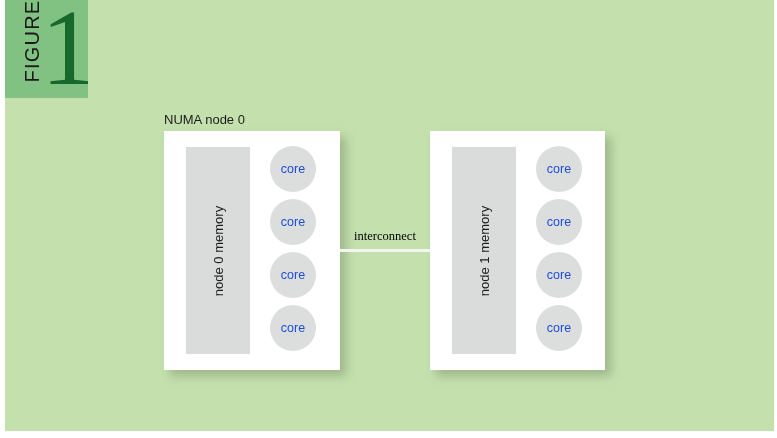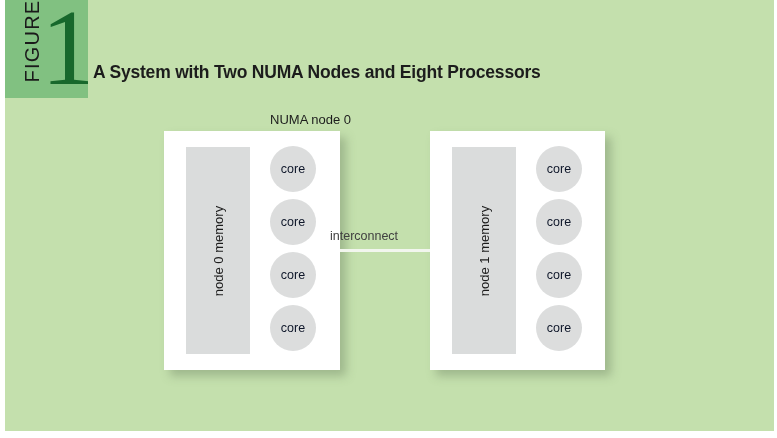--- a/index.html
+++ b/index.html
@@ -85,21 +85,21 @@
   }
 
   
   .node-label {
     position: absolute;
     font-family: "Liberation Sans", sans-serif;
     font-size: 13px;
     font-weight: 400;
     color: #1c1c1c;
     white-space: nowrap;
-    text-align: right;
+    text-align: left;
   }
   #node-label-0 { left: 164px; top: 112px; width: 187px; }
   #node-label-1 { left: 430px; top: 112px; width: 175px; }
 
   
   .node-box {
     position: absolute;
     top: 131px;
     width: 176px;
     height: 239px;
@@ -137,61 +137,60 @@
     width: 46px;
     height: 46px;
     border-radius: 50%;
     background: #dcdddd;
     left: 106px;
     display: flex;
     align-items: center;
     justify-content: center;
     font-family: "Liberation Sans", sans-serif;
     font-size: 12.5px;
-    color: #0f172a;
+    color: #1d4ed8;
   }
   .core-0 { top: 15px; }
   .core-1 { top: 68px; }
   .core-2 { top: 121px; }
   .core-3 { top: 174px; }
 
   
   #interconnect-line {
     position: absolute;
     left: 340px;
     top: 249px;
     width: 90px;
     height: 3px;
     background: #f2f6ee;
   }
   #interconnect-label {
     position: absolute;
     left: 330px;
     top: 229px;
     width: 110px;
-    text-align: left;
-    font-family: Liberation Sans, sans-serif;
+    text-align: center;
+    font-family: Liberation Serif, serif;
     font-size: 12.5px;
-    color: #404040;
+    color: #000000;
     white-space: nowrap;
   }
 </style>
 </head>
 <body>
 
 <div id="figure-page">
 
   <div id="canvas-bg"></div>
 
   <div id="figure-badge">
     <div id="figure-word">FIGURE</div>
     <div id="figure-number">1</div>
   </div>
 
-  <div id="figure-title">A System with Two NUMA Nodes and Eight Processors</div>
 
   <div class="node-label" id="node-label-0">NUMA node 0</div>
 
 
   <div class="node-box" id="node-box-0">
     <div class="memory-block">
       <span class="memory-label">node 0 memory</span>
     </div>
     <div class="core core-0">
       <span>core</span>

